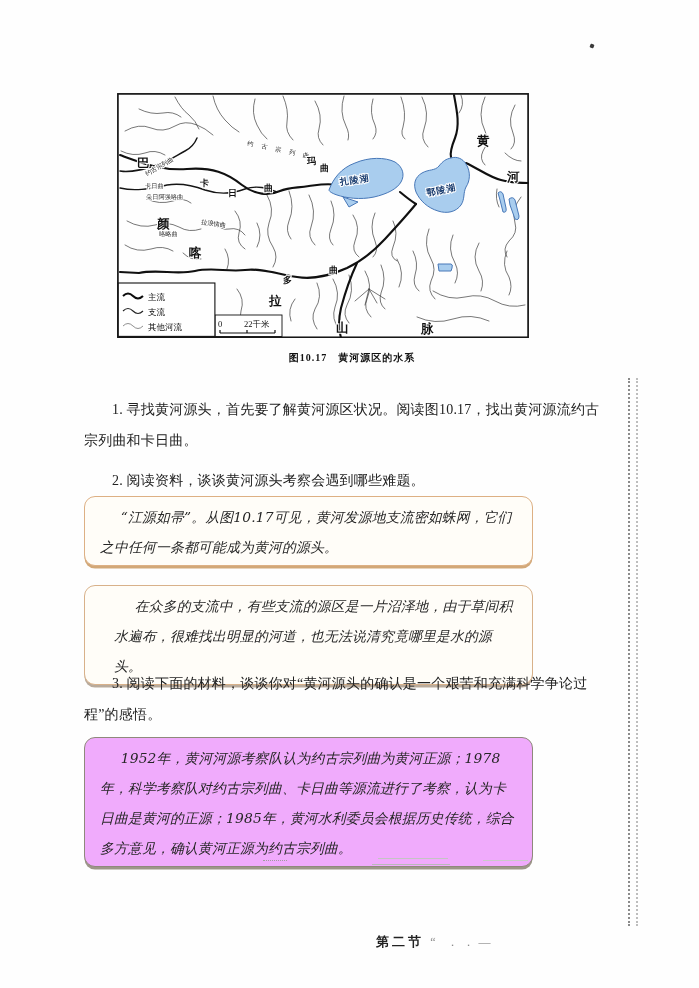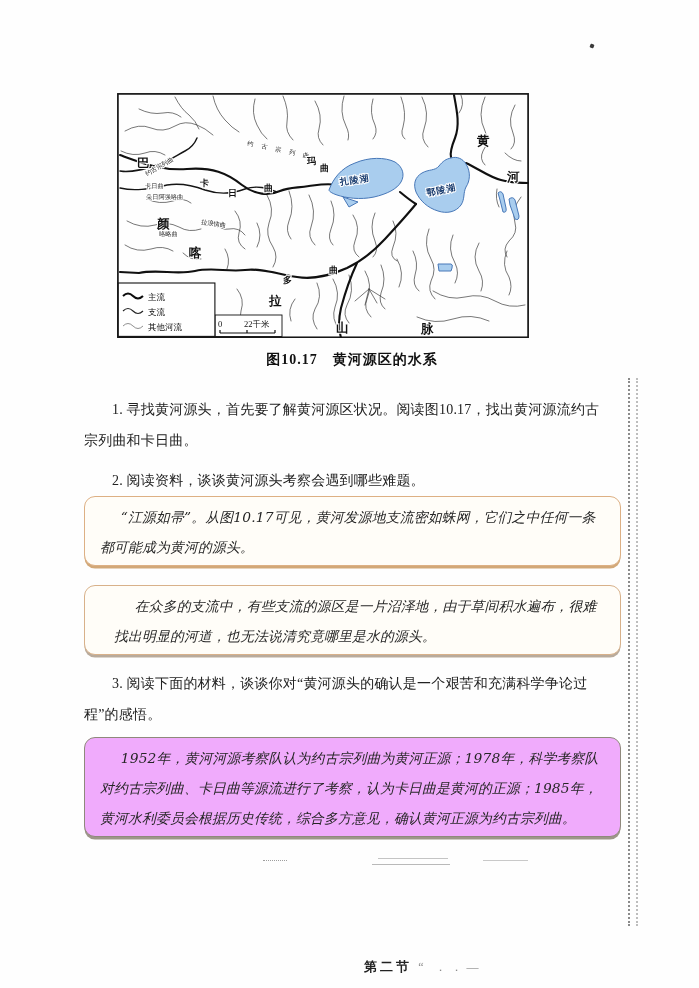--- a/index.html
+++ b/index.html
@@ -1,37 +1,37 @@
 <!DOCTYPE html>
 <html><head>
 <meta charset="utf-8">
 <style>
   html,body{margin:0;padding:0;}
   body{width:699px;height:988px;background:#ffffff;font-family:"Liberation Serif","DejaVu Serif",serif;color:#1d1d1f;position:relative;overflow:hidden;}
   .page{position:absolute;inset:0;background:#fefefe;}
   
   .map-fig{position:absolute;left:117px;top:93px;width:412px;height:245px;}
-  .caption{position:absolute;left:117px;top:351px;width:470px;text-align:center;font-weight:bold;font-size:14px;letter-spacing:1px;color:#111;}
+  .caption{position:absolute;left:117px;top:351px;width:470px;text-align:center;font-weight:bold;font-size:10px;letter-spacing:1px;color:#111;}
   
   .para{position:absolute;left:84px;width:520px;font-size:14px;line-height:31px;text-indent:2em;color:#222;letter-spacing:0.2px;}
   .p1{top:394px;}
   .p2{top:465px;}
   .p3{top:668px;}
   
-  .note-box{position:absolute;left:84px;width:537px;box-sizing:border-box;
+  .note-box{position:absolute;left:84px;width:449px;box-sizing:border-box;
     background:#fffdf8;border:1.6px solid #ddb084;border-radius:11px;
     box-shadow:0 3px 0 -0.5px #d2a878;
     padding:5px 13px 3px 15px;}
   .note-box .txt{font-style:italic;font-family:"DejaVu Serif","Liberation Serif",serif;
     font-size:13.8px;line-height:30px;text-indent:1.5em;color:#262626;letter-spacing:0.2px;}
   .box1{top:496px;}
   .box2{top:585px;box-shadow:0 3px 0 -0.5px #b9ab9c;border-color:#d8b18a;padding-left:29px;}
   .box3{top:737px;border-color:#8f897c;box-shadow:0 3px 0 -0.5px #9d9689;background:#f0abfc;}
   
-  .footer{position:absolute;left:364px;top:933px;font-size:13px;font-weight:bold;color:#222;letter-spacing:3px;white-space:nowrap;margin-top:25px;}
+  .footer{position:absolute;left:376px;top:933px;font-size:13px;font-weight:bold;color:#222;letter-spacing:3px;white-space:nowrap;}
   .footer .faded{font-weight:normal;color:#8d8d8d;letter-spacing:4px;font-size:12px;}
   
   .edge-band{position:absolute;top:378px;height:548px;border-left:2px dotted #8a8a8a;width:0;}
   .edge-band.b1{left:628px;}
   .edge-band.b2{left:636px;border-left:2px dotted #bdbdbd;}
   .speck{position:absolute;left:590px;top:44px;width:4px;height:4px;background:#3a3a3a;border-radius:1px;transform:rotate(20deg);}
   .smudge{position:absolute;background:transparent;border-top:1px solid #c4c4c4;}
   .s1{left:263px;top:860px;width:24px;border-top-style:dotted;border-top-color:#9e9e9e;}
   .s2{left:378px;top:858px;width:70px;}
   .s3{left:372px;top:864px;width:78px;border-top-color:#b9b9b9;}

